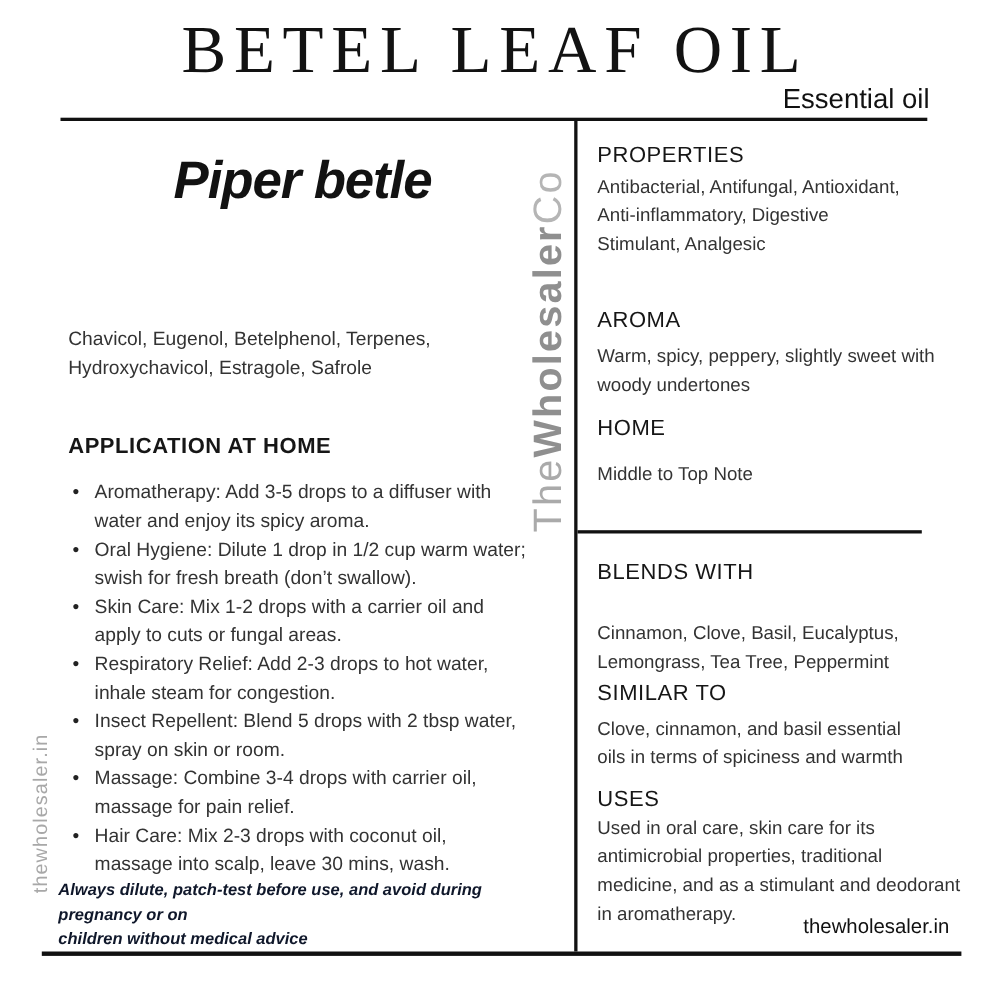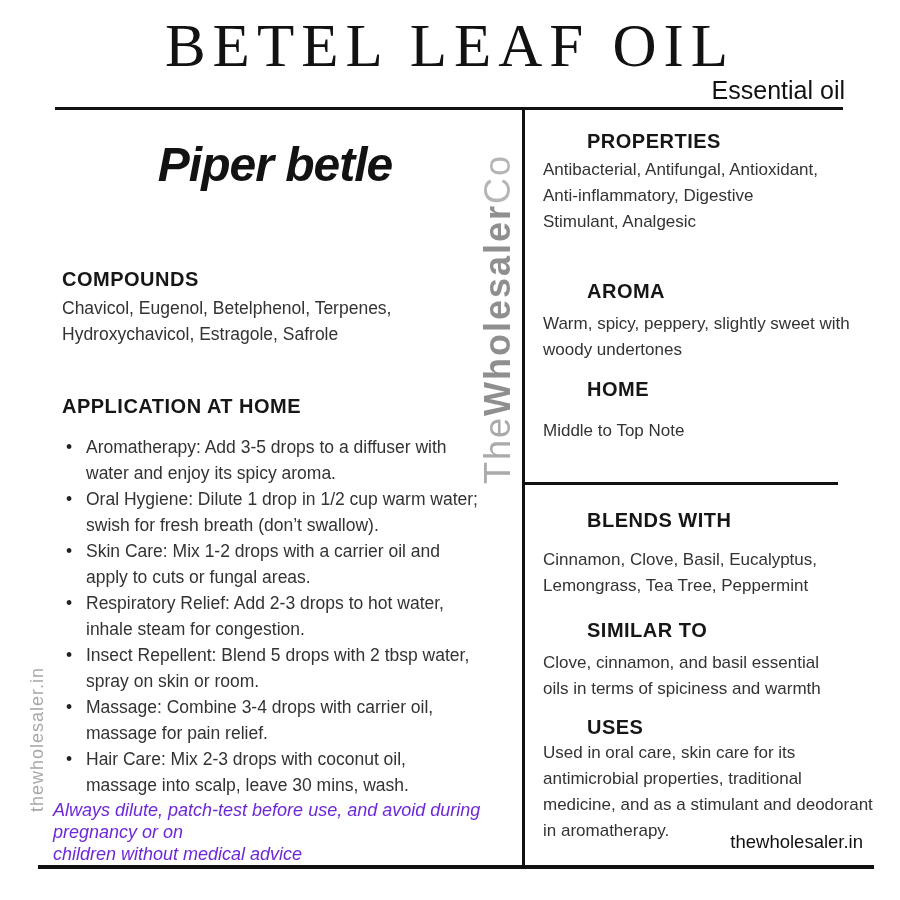--- a/index.html
+++ b/index.html
@@ -46,33 +46,33 @@
   .application-h { top:394px; left:62px; }
   .application-list {
     position:absolute; top:434px; left:64px; width:460px;
     margin:0; padding:0; list-style:none;
     font-size:17.5px; line-height:26px;
   }
   .application-list li { position:relative; padding-left:22px; white-space:pre-line; }
   .application-list li::before { content:"\2022"; position:absolute; left:2px; top:0; color:#222222; }
   .disclaimer {
     position:absolute; top:799px; left:53px; width:460px;
-    font-size:18px; font-style:italic; line-height:22px;
-    white-space:pre-line; color:#6d28d9;
+    font-size:15px; font-style:italic; line-height:22px;
+    white-space:pre-line; color:#0f172a;font-weight:bold;
   }
 
   
-  .rh { position:absolute; left:543px; font-size:20px; font-weight:700;
-        color:#161616; letter-spacing:0.5px; line-height:24px;margin-left:44px; }
+  .rh { position:absolute; left:543px; font-size:20px; font-weight:400;
+        color:#161616; letter-spacing:0.5px; line-height:24px; }
   .rt { position:absolute; left:543px; width:352px; font-size:17px;
         line-height:26px; white-space:pre-line; color:#333333; }
   .properties-h { top:129px; }  .properties-t { top:157px; }
   .aroma-h      { top:279px; }  .aroma-t      { top:311px; }
   .notes-h      { top:377px; }  .notes-t      { top:418px; }
-  .blends-h     { top:508px; }  .blends-t     { top:547px; }
+  .blends-h     { top:508px; }  .blends-t     { top:563px; }
   .similar-h    { top:618px; }  .similar-t    { top:650px; }
   .uses-h       { top:715px; }  .uses-t       { top:740px; }
   .website {
     position:absolute; top:831px; left:543px; width:320px; text-align:right;
     font-size:18.5px; color:#111111;
   }
 
   
   .brand {
     position:absolute; left:477px; top:484px;
@@ -96,21 +96,20 @@
   <div class="title">BETEL LEAF OIL</div>
   <div class="subtitle">Essential oil</div>
 
   <div class="rule rule-top"></div>
   <div class="rule rule-vertical"></div>
   <div class="rule rule-right"></div>
   <div class="rule rule-bottom"></div>
 
   <div class="botanical">Piper betle</div>
 
-  <div class="h compounds-h">COMPOUNDS</div>
   <div class="compounds-t">Chavicol, Eugenol, Betelphenol, Terpenes,
 Hydroxychavicol, Estragole, Safrole</div>
 
   <div class="h application-h">APPLICATION AT HOME</div>
   <ul class="application-list">
     <li>Aromatherapy: Add 3-5 drops to a diffuser with
 water and enjoy its spicy aroma.</li>
     <li>Oral Hygiene: Dilute 1 drop in 1/2 cup warm water;
 swish for fresh breath (don’t swallow).</li>
     <li>Skin Care: Mix 1-2 drops with a carrier oil and

